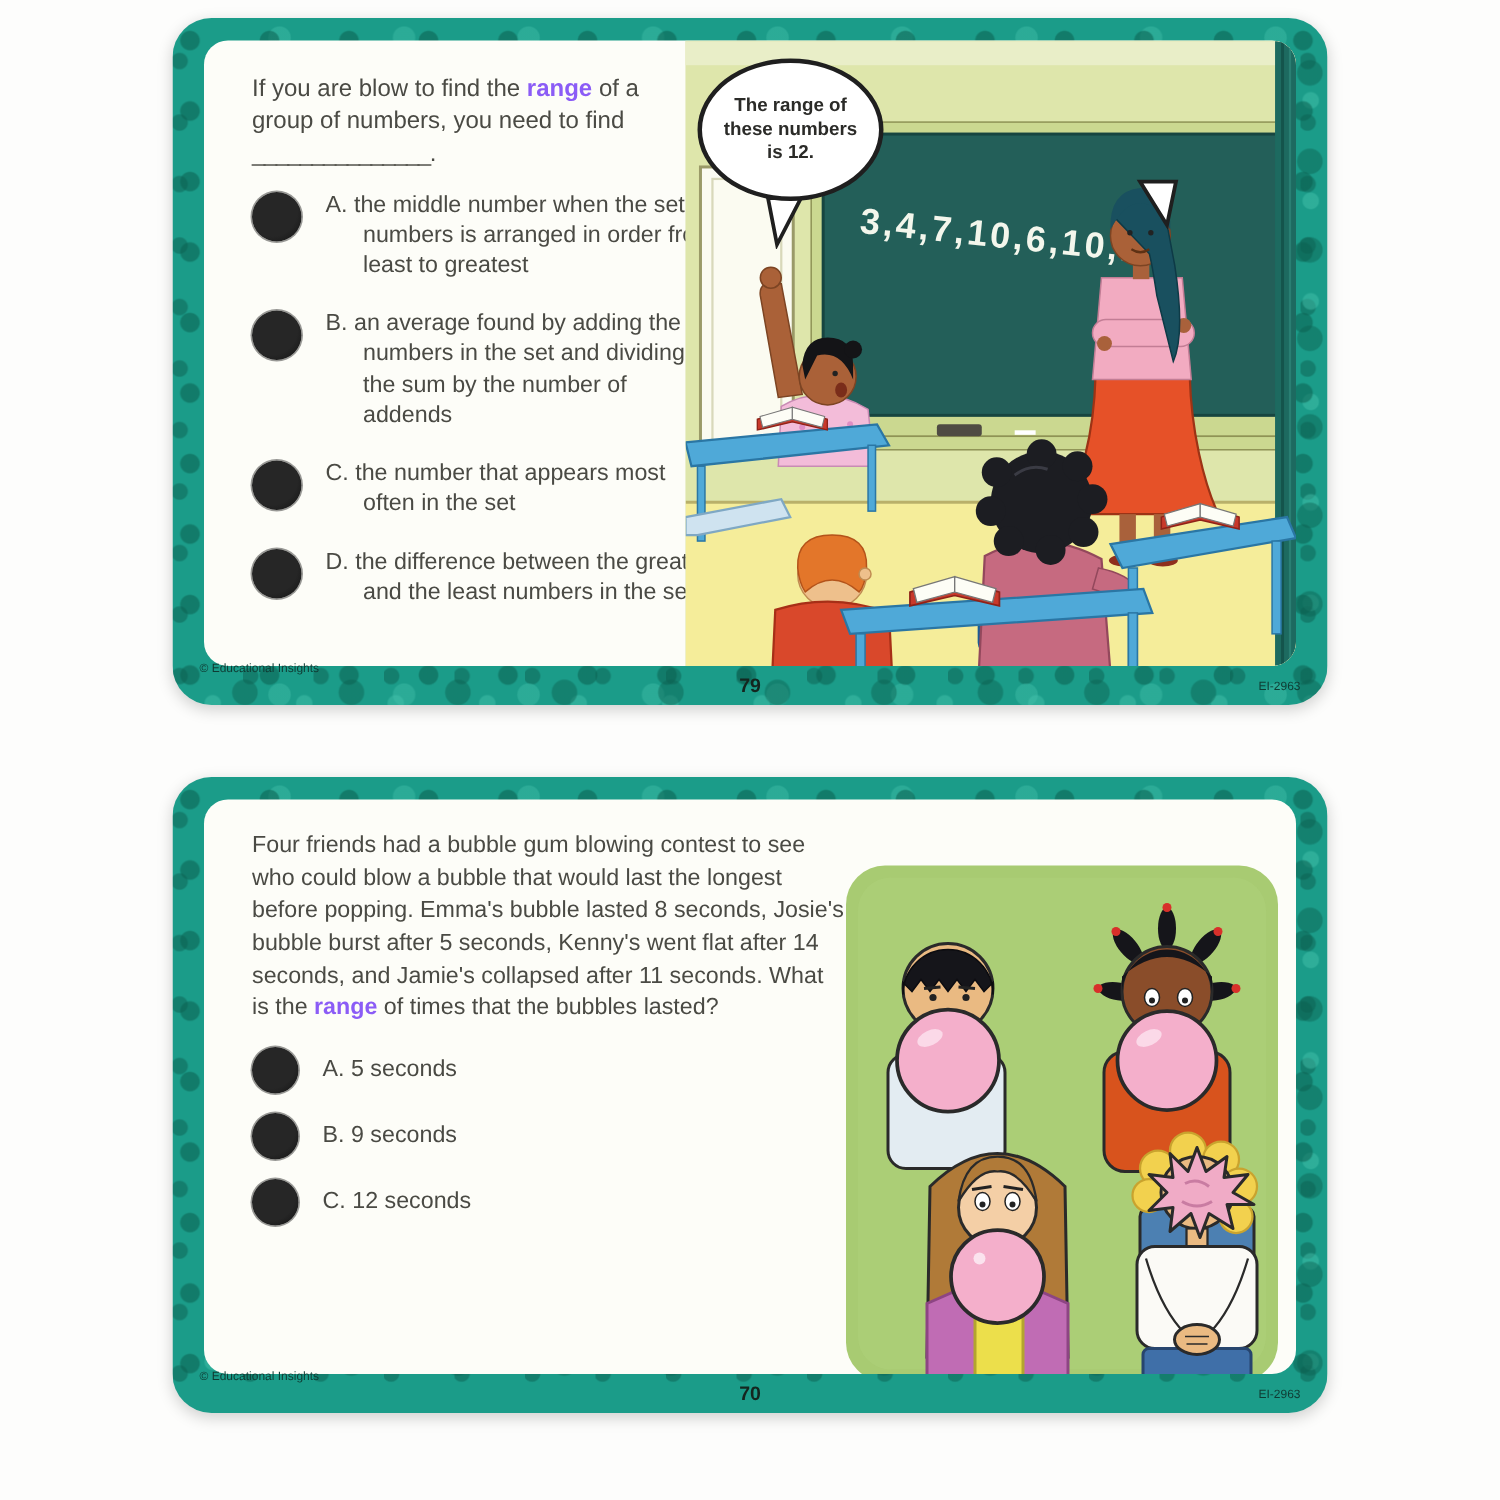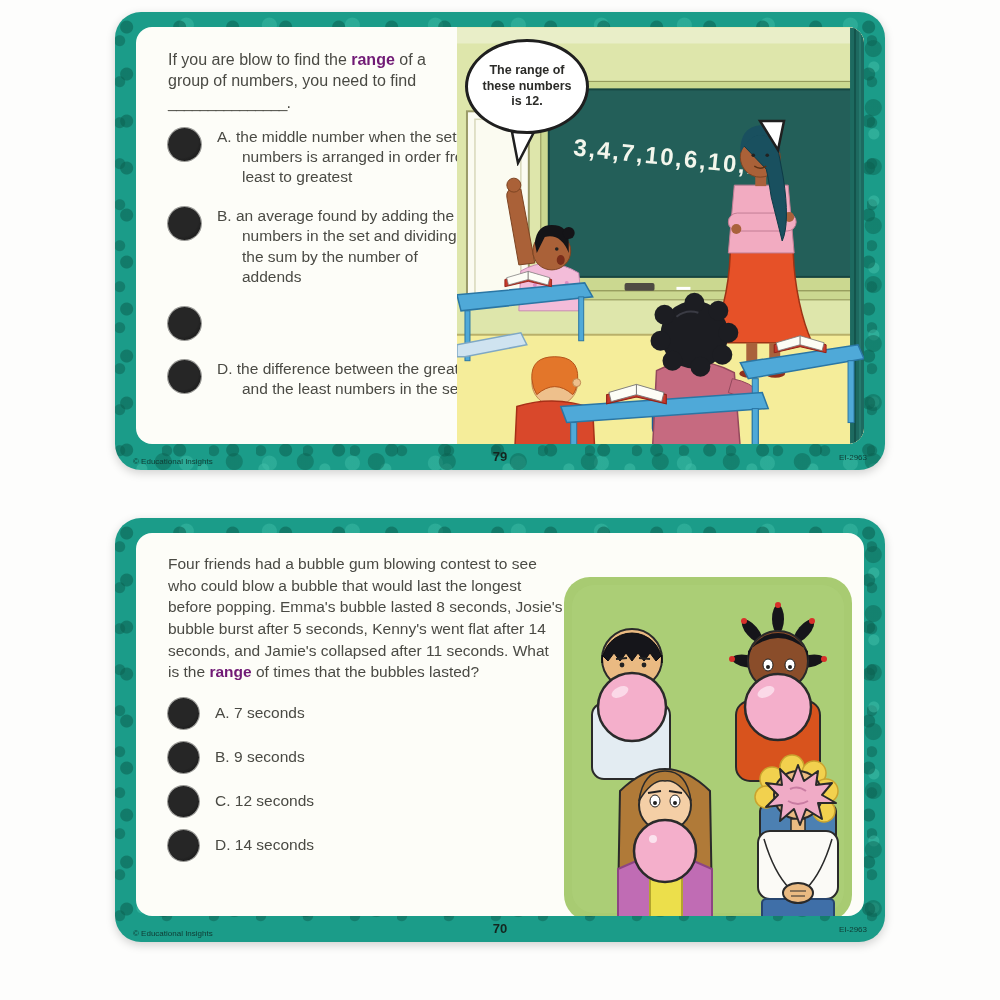--- a/index.html
+++ b/index.html
@@ -23,21 +23,21 @@
     box-shadow:0 3px 10px rgba(0,0,0,.18);
   }
   #card1{top:12px;height:458px;}
   #card2{top:518px;height:424px;}
   .card-inner{
     position:absolute;left:21px;right:21px;top:15px;bottom:26px;
     background:#fdfdf8;border-radius:16px;overflow:hidden;
   }
   .question{margin:22px 0 14px 32px;width:282px;font-size:16px;line-height:1.33;}
   #card2 .question{width:396px;font-size:15.5px;line-height:1.4;margin-top:20px;}
-  .bold{font-weight:bold;color:#701a75;}
+  .bold{font-weight:bold;color:#8b5cf6;}
   .blank{letter-spacing:-1px;color:#55554e;}
   .options{margin-left:32px;}
   .opt-row{display:flex;gap:16px;align-items:flex-start;margin-bottom:19px;}
   #card2 .opt-row{align-items:center;margin-bottom:12px;}
   .dot{
     width:33px;height:33px;border-radius:50%;
     background:radial-gradient(circle at 40% 38%, #262626 60%, #101010 100%);
     flex-shrink:0;margin-top:1px;
     box-shadow:0 0 0 1px rgba(0,0,0,.4);
   }
@@ -54,21 +54,21 @@
   }
   .bubble{
     position:absolute;background:#fff;border:3px solid #1f1f1f;border-radius:50%;
     display:flex;align-items:center;justify-content:center;text-align:center;
     font-weight:bold;font-size:12.5px;line-height:1.25;color:#2b2b28;
     box-sizing:border-box;z-index:4;
   }
   #bubble-student{left:8px;top:12px;width:124px;height:95px;padding:8px 12px;align-items:center;}
   #bubble-teacher{left:146px;top:5px;width:262px;height:92px;padding:6px 20px;font-size:12px;line-height:1.24;border-radius:48%/50%;}
   .tail{position:absolute;z-index:3;}
-  .footer-copy{position:absolute;left:18px;bottom:4px;font-size:8px;color:#0f3b33;}
+  .footer-copy{position:absolute;left:18px;bottom:20px;font-size:8px;color:#0f3b33;}
   .footer-page{position:absolute;left:50%;transform:translateX(-50%);bottom:6px;font-size:13px;font-weight:bold;color:#14261f;}
   .footer-code{position:absolute;right:18px;bottom:8px;font-size:8px;color:#0f3b33;}
 </style>
 </head>
 <body>
 
 <div class="card" id="card1">
   <div class="card-inner">
 
     <div class="question">
@@ -82,20 +82,21 @@
       <div class="opt-row">
         <div class="dot"></div>
         <div class="opt-text"><span>A.</span> <span>the middle number when the set of numbers is arranged in order from least to greatest</span></div>
       </div>
       <div class="opt-row">
         <div class="dot"></div>
         <div class="opt-text"><span>B.</span> <span>an average found by adding the numbers in the set and dividing the sum by the number of addends</span></div>
       </div>
       <div class="opt-row">
         <div class="dot"></div>
+        <div class="opt-text"><span>C.</span> <span>the number that appears most often in the set</span></div>
       </div>
       <div class="opt-row">
         <div class="dot"></div>
         <div class="opt-text"><span>D.</span> <span>the difference between the greatest and the least numbers in the set</span></div>
       </div>
     </div>
 
     <div class="illus1">
       <svg width="407" height="422" viewBox="0 0 408 422">
         <defs>
@@ -219,33 +220,29 @@
 
     <div class="question">
       <span>Four friends had a bubble gum blowing contest to see who could blow a bubble that would last the longest before popping. Emma's bubble lasted 8 seconds, Josie's bubble burst after 5 seconds, Kenny's went flat after 14 seconds, and Jamie's collapsed after 11 seconds. What is the</span>
       <span class="bold">range</span>
       <span>of times that the bubbles lasted?</span>
     </div>
 
     <div class="options">
       <div class="opt-row">
         <div class="dot"></div>
-        <div class="opt-text"><span>A.</span> <span>7 seconds</span></div>
+        <div class="opt-text"><span>A.</span> <span>5 seconds</span></div>
       </div>
       <div class="opt-row">
         <div class="dot"></div>
         <div class="opt-text"><span>B.</span> <span>9 seconds</span></div>
       </div>
       <div class="opt-row">
         <div class="dot"></div>
         <div class="opt-text"><span>C.</span> <span>12 seconds</span></div>
-      </div>
-      <div class="opt-row">
-        <div class="dot"></div>
-        <div class="opt-text"><span>D.</span> <span>14 seconds</span></div>
       </div>
     </div>
 
     <div class="illus2">
       <svg width="296" height="356" viewBox="0 0 296 356">
         <rect x="4" y="4" width="288" height="344" rx="26" fill="#a8cb72"></rect>
         <rect x="12" y="12" width="272" height="328" rx="22" fill="#aed17a" opacity="0.6"></rect>
 
         <g>
           <rect x="32" y="130" width="78" height="76" rx="12" fill="#e3ecf2" stroke="#2a2a2a" stroke-width="2"></rect>

